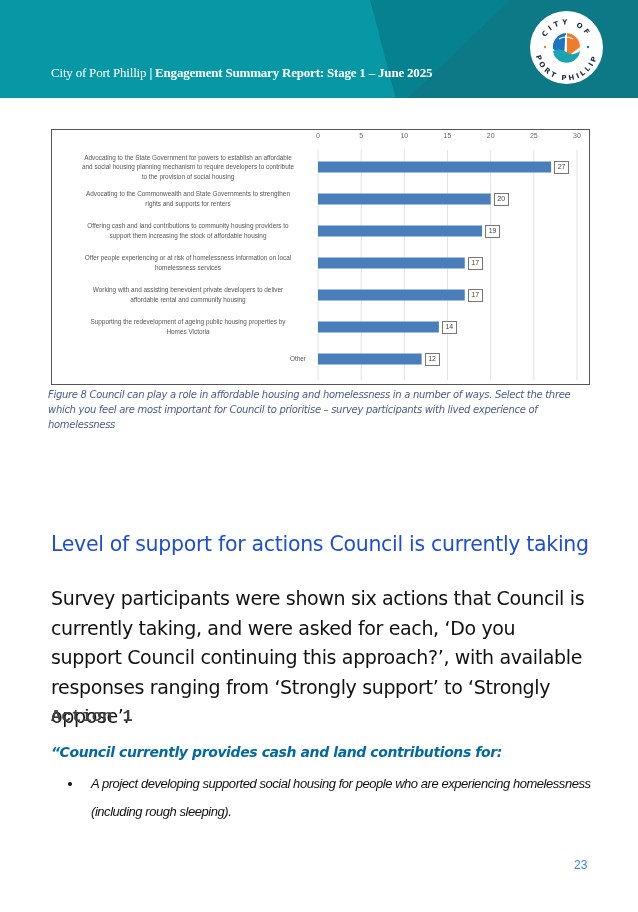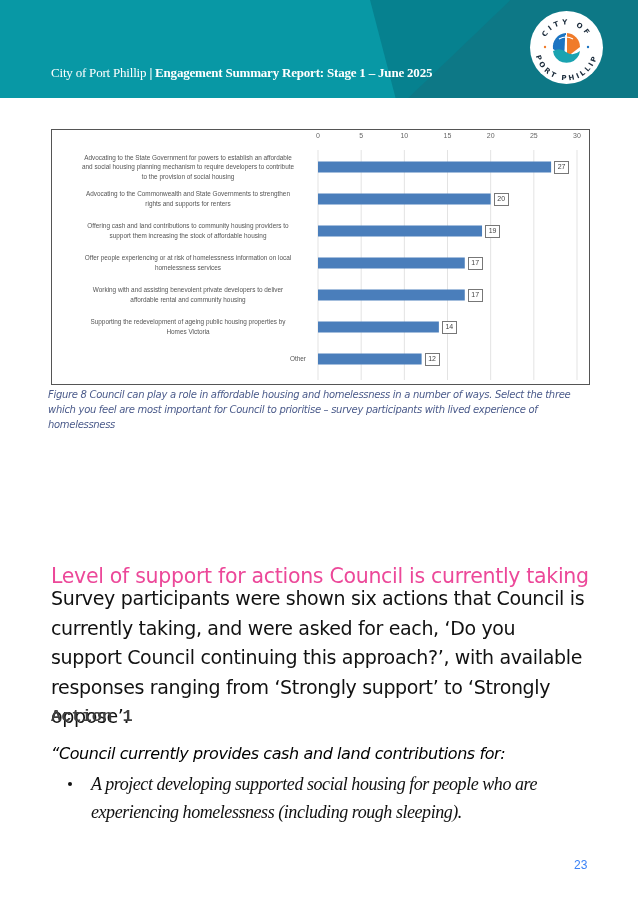--- a/index.html
+++ b/index.html
@@ -17,26 +17,26 @@
 
     
     .chart-box { position: absolute; left: 51px; top: 129px; width: 539px; height: 256px; border: 1.5px solid #555; background: #fff; }
     .chart-svg { position: absolute; left: 0; top: 0; }
     .cat-label { position: absolute; width: 236px; text-align: center; font-size: 6.4px; line-height: 9.6px; color: #555; font-family: "Liberation Sans", sans-serif; }
     .tick-label { position: absolute; top: 2px; font-size: 7px; color: #666; transform: translateX(-50%); font-family: "Liberation Sans", sans-serif; }
     .data-label { position: absolute; height: 13px; border: 1.2px solid #777; background: #fff; font-size: 7px; color: #444; line-height: 10.5px; text-align: center; padding: 0 2px; min-width: 15px; font-family: "Liberation Sans", sans-serif; }
 
     .caption { position: absolute; left: 48px; top: 387px; width: 545px; text-align: left; font-style: italic; font-size: 10px; line-height: 15px; color: #4a5a8a; font-family: "DejaVu Sans", sans-serif; letter-spacing: -0.3px; }
 
-    .section-heading { position: absolute; left: 51px; top: 564px; font-size: 20.5px; color: #ec4899; font-family: "DejaVu Sans", sans-serif; font-weight: normal; letter-spacing: -0.3px; white-space: nowrap; }
+    .section-heading { position: absolute; left: 51px; top: 532px; font-size: 20.5px; color: #1d4ed8; font-family: "DejaVu Sans", sans-serif; font-weight: normal; letter-spacing: -0.3px; white-space: nowrap; }
     .para { position: absolute; left: 51px; top: 584px; width: 540px; font-size: 19px; line-height: 29.5px; color: #111; font-family: "DejaVu Sans", sans-serif; letter-spacing: -0.35px; }
     .action-heading { position: absolute; left: 51px; top: 707px; font-size: 17px; color: #404040; font-family: Liberation Mono, monospace; }
-    .quote { position: absolute; left: 51px; top: 744px; font-size: 16px; font-style: italic; color: #000000; font-family: "DejaVu Sans", sans-serif; letter-spacing: -0.4px; white-space: nowrap; }
+    .quote { position: absolute; left: 51px; top: 744px; font-size: 14px; font-style: italic; color: #0369a1; font-family: "DejaVu Sans", sans-serif; letter-spacing: -0.4px; white-space: nowrap; font-weight: bold; }
     .bullet-list { position: absolute; left: 66px; top: 770px; width: 530px; list-style: none; }
-    .bullet-list li { position: relative; padding-left: 25px; font-size: 18px; font-style: italic; line-height: 28px; color: #111; font-family: Liberation Serif, serif; letter-spacing: -0.45px; }
+    .bullet-list li { position: relative; padding-left: 25px; font-size: 13px; font-style: italic; line-height: 28px; color: #111; font-family: Liberation Sans, sans-serif; letter-spacing: -0.45px; }
     .bullet-list li .dot { position: absolute; left: 2px; top: 12px; width: 4px; height: 4px; background: #111; border-radius: 50%; }
     .page-number { position: absolute; left: 574px; top: 858px; font-size: 12px; color: #3b82f6; font-family: "Liberation Sans", sans-serif; }
   </style>
 </head>
 <body>
 
 <div class="header">
   <div class="band1"></div>
   <div class="band2"></div>
   <div class="header-title">

